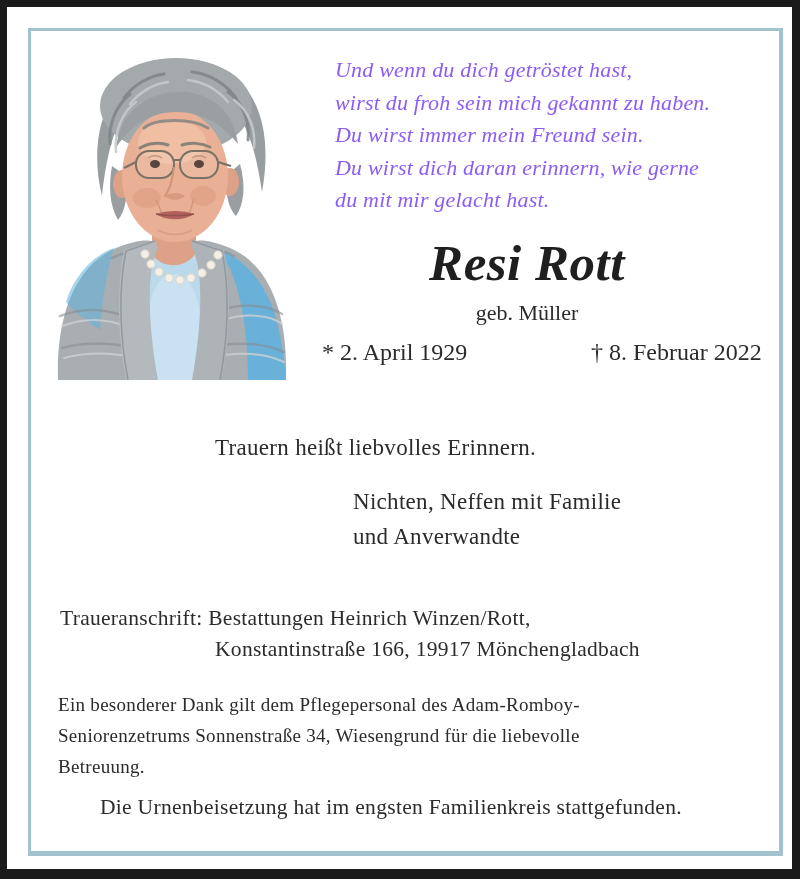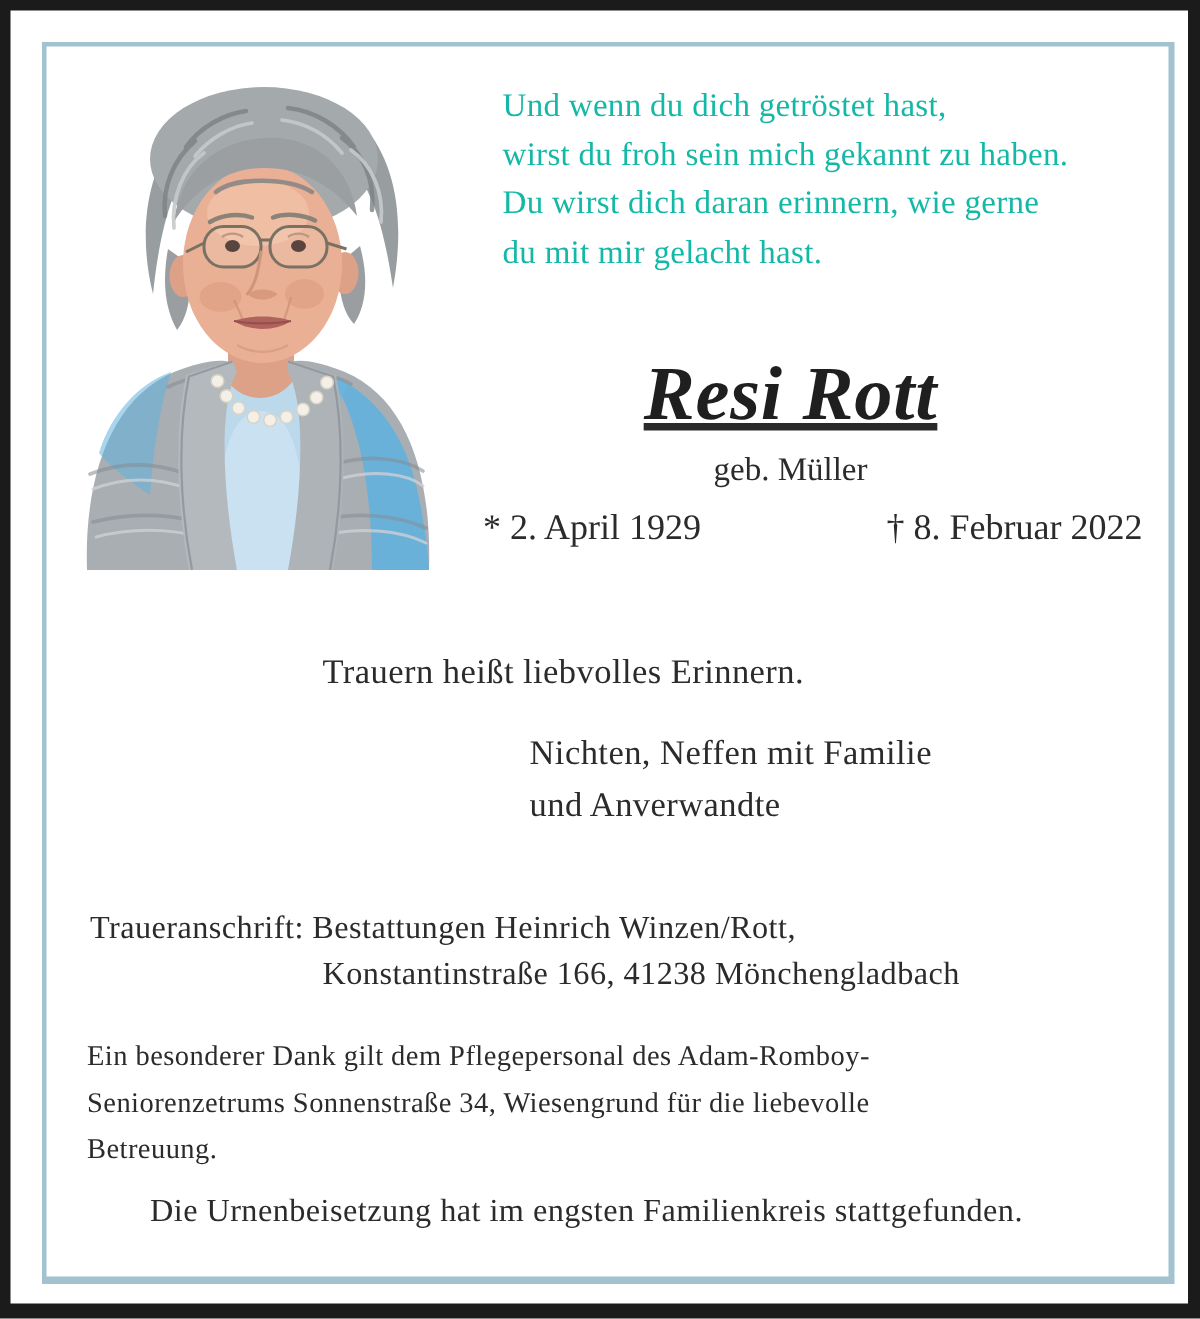--- a/index.html
+++ b/index.html
@@ -20,24 +20,24 @@
     background:var(--paper);
   }
   .frame{
     position:absolute;left:21px;top:21px;width:755px;height:828px;
     border:3px solid var(--frame-blue);
     border-right-width:4px;border-bottom-width:5px;
     box-sizing:border-box;pointer-events:none;
   }
   .abs{position:absolute;white-space:nowrap;}
   .poem{
-    left:335px;top:54px;font-size:22px;line-height:32.5px;
-    color:#14b8a6;letter-spacing:0.2px;
+    left:335px;top:54px;font-style:italic;font-size:22px;line-height:32.5px;
+    color:#8b5cf6;letter-spacing:0.2px;
   }
-  .name-block{left:327px;top:233px;width:400px;text-align:center;text-decoration:underline;}
+  .name-block{left:327px;top:233px;width:400px;text-align:center;}
   .deceased-name{
     font-size:51px;font-weight:bold;font-style:italic;line-height:60px;
     color:#1f1f1f;letter-spacing:0.5px;
   }
   .birth-name{left:327px;top:299px;width:400px;text-align:center;font-size:22px;line-height:28px;}
   .date{font-size:24px;line-height:30px;}
   .date-birth{left:322px;top:337px;}
   .date-death{left:555px;top:337px;margin-left:36px;}
   .epigraph{left:215px;top:432px;font-size:23px;line-height:31px;letter-spacing:0.3px;}
   .mourners{left:353px;top:484px;font-size:23px;line-height:35px;letter-spacing:0.3px;}
@@ -155,41 +155,42 @@
     <circle cx="139" cy="230" r="4.2"></circle>
     <circle cx="150" cy="225" r="4.2"></circle>
     <circle cx="159" cy="217" r="4.2"></circle>
     <circle cx="166" cy="207" r="4.2"></circle>
   </g>
 </svg>
 
 <div class="abs poem">
   <div>Und wenn du dich getröstet hast,</div>
   <div>wirst du froh sein mich gekannt zu haben.</div>
+  <div>Du wirst immer mein Freund sein.</div>
   <div>Du wirst dich daran erinnern, wie gerne</div>
   <div>du mit mir gelacht hast.</div>
 </div>
 
 <div class="abs name-block">
   <div class="deceased-name">Resi Rott</div>
 </div>
 <div class="abs birth-name">geb. Müller</div>
 
 <div class="abs date date-birth">* 2. April 1929</div>
 <div class="abs date date-death">† 8. Februar 2022</div>
 
 <div class="abs epigraph">Trauern heißt liebvolles Erinnern.</div>
 
 <div class="abs mourners">
   <div>Nichten, Neffen mit Familie</div>
   <div>und Anverwandte</div>
 </div>
 
 <div class="abs addr1">Traueranschrift: Bestattungen Heinrich Winzen/Rott,</div>
-<div class="abs addr2">Konstantinstraße 166, 41238 Mönchengladbach</div>
+<div class="abs addr2">Konstantinstraße 166, 19917 Mönchengladbach</div>
 
 <div class="abs thanks">
   <div>Ein besonderer Dank gilt dem Pflegepersonal des Adam-Romboy-</div>
   <div>Seniorenzetrums Sonnenstraße 34, Wiesengrund für die liebevolle</div>
   <div>Betreuung.</div>
 </div>
 
 <div class="abs burial">Die Urnenbeisetzung hat im engsten Familienkreis stattgefunden.</div>
 
 </body></html>

